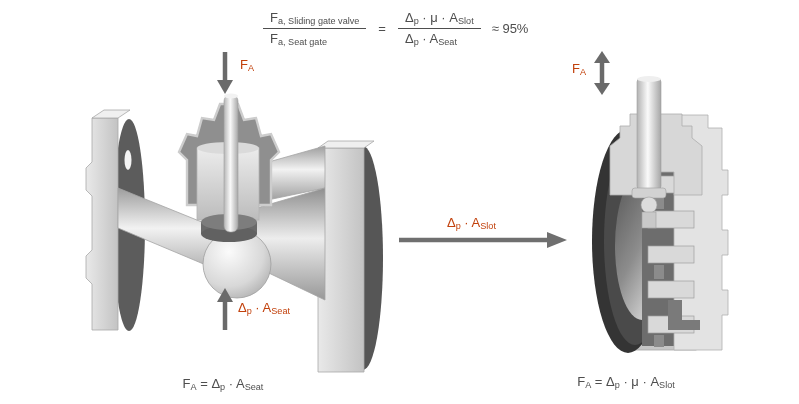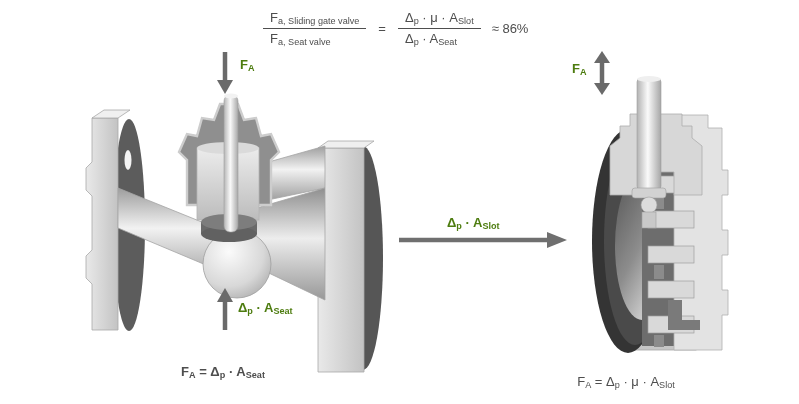--- a/index.html
+++ b/index.html
@@ -3,46 +3,46 @@
 <meta charset="utf-8">
 <style>
   * { margin:0; padding:0; box-sizing:border-box; }
   html,body { background:#ffffff; }
   body { font-family:"Liberation Sans", sans-serif; color:#4e4e4e; }
   .canvas {
     position:relative; width:799px; height:404px;
     background:#ffffff; overflow:hidden;
   }
   .abs { position:absolute; }
-  .lbl { position:absolute; font-size:13px; color:#4d7c0f; white-space:nowrap;font-weight:bold; }
+  .lbl { position:absolute; font-size:13px; color:#c2410c; white-space:nowrap; }
   .caption { position:absolute; font-size:13px; color:#4e4e4e; text-align:center; white-space:nowrap; }
   .sub { font-size:70%; vertical-align:-0.18em; letter-spacing:0; }
   .formula-row { display:flex; align-items:center; gap:11px; font-size:13px; color:#4e4e4e; }
   .frac { display:inline-flex; flex-direction:column; align-items:flex-start; }
   .frac .num, .frac .den { padding:1px 7px; white-space:nowrap; line-height:1.35; }
   .frac .num { border-bottom:1.2px solid #4e4e4e; }
   .eq { padding:0 1px; }
   svg { display:block; }
 </style>
 </head>
 <body>
 
 <div class="canvas">
 
   <div class="abs formula-row" style="left:263px; top:8px;">
     <span class="frac">
       <span class="num"><span>F</span><span class="sub">a, Sliding gate valve</span></span>
-      <span class="den"><span>F</span><span class="sub">a, Seat valve</span></span>
+      <span class="den"><span>F</span><span class="sub">a, Seat gate</span></span>
     </span>
     <span class="eq">=</span>
     <span class="frac">
       <span class="num"><span>Δ</span><span class="sub">p</span><span> · μ · A</span><span class="sub">Slot</span></span>
       <span class="den"><span>Δ</span><span class="sub">p</span><span> · A</span><span class="sub">Seat</span></span>
     </span>
-    <span>≈ 86%</span>
+    <span>≈ 95%</span>
   </div>
 
   <svg class="abs" style="left:210px; top:52px;" width="30" height="42" viewBox="0 0 30 42">
     <line x1="15" y1="0" x2="15" y2="29" stroke="#6a6a6a" stroke-width="4.5"></line>
     <polygon points="7,28 23,28 15,42" fill="#6a6a6a"></polygon>
   </svg>
   <div class="lbl" style="left:240px; top:57px;"><span>F</span><span class="sub">A</span></div>
 
   <svg class="abs" style="left:75px; top:88px;" width="322" height="286" viewBox="0 0 322 286">
     <defs>
@@ -118,21 +118,21 @@
       <ellipse cx="156" cy="8" rx="7" ry="2.5" fill="#f2f2f2"></ellipse>
     </g>
   </svg>
 
   <svg class="abs" style="left:210px; top:288px;" width="30" height="42" viewBox="0 0 30 42">
     <polygon points="7,14 23,14 15,0" fill="#6a6a6a"></polygon>
     <line x1="15" y1="13" x2="15" y2="42" stroke="#6a6a6a" stroke-width="4.5"></line>
   </svg>
   <div class="lbl" style="left:238px; top:300px;"><span>Δ</span><span class="sub">p</span><span> · A</span><span class="sub">Seat</span></div>
 
-  <div class="caption" style="left:143px; top:364px; width:160px;font-weight:bold;"><span>F</span><span class="sub">A</span><span> = Δ</span><span class="sub">p</span><span> · A</span><span class="sub">Seat</span></div>
+  <div class="caption" style="left:143px; top:376px; width:160px;"><span>F</span><span class="sub">A</span><span> = Δ</span><span class="sub">p</span><span> · A</span><span class="sub">Seat</span></div>
 
   <div class="lbl" style="left:447px; top:215px;text-align:center;"><span>Δ</span><span class="sub">p</span><span> · A</span><span class="sub">Slot</span></div>
   <svg class="abs" style="left:399px; top:231px;" width="170" height="18" viewBox="0 0 170 18">
     <line x1="0" y1="9" x2="150" y2="9" stroke="#6f6f6f" stroke-width="4.5"></line>
     <polygon points="148,1 148,17 168,9" fill="#6f6f6f"></polygon>
   </svg>
 
   <div class="lbl" style="left:572px; top:61px;"><span>F</span><span class="sub">A</span></div>
   <svg class="abs" style="left:590px; top:51px;" width="24" height="44" viewBox="0 0 24 44">
     <polygon points="12,0 4,12 20,12" fill="#6a6a6a"></polygon>

